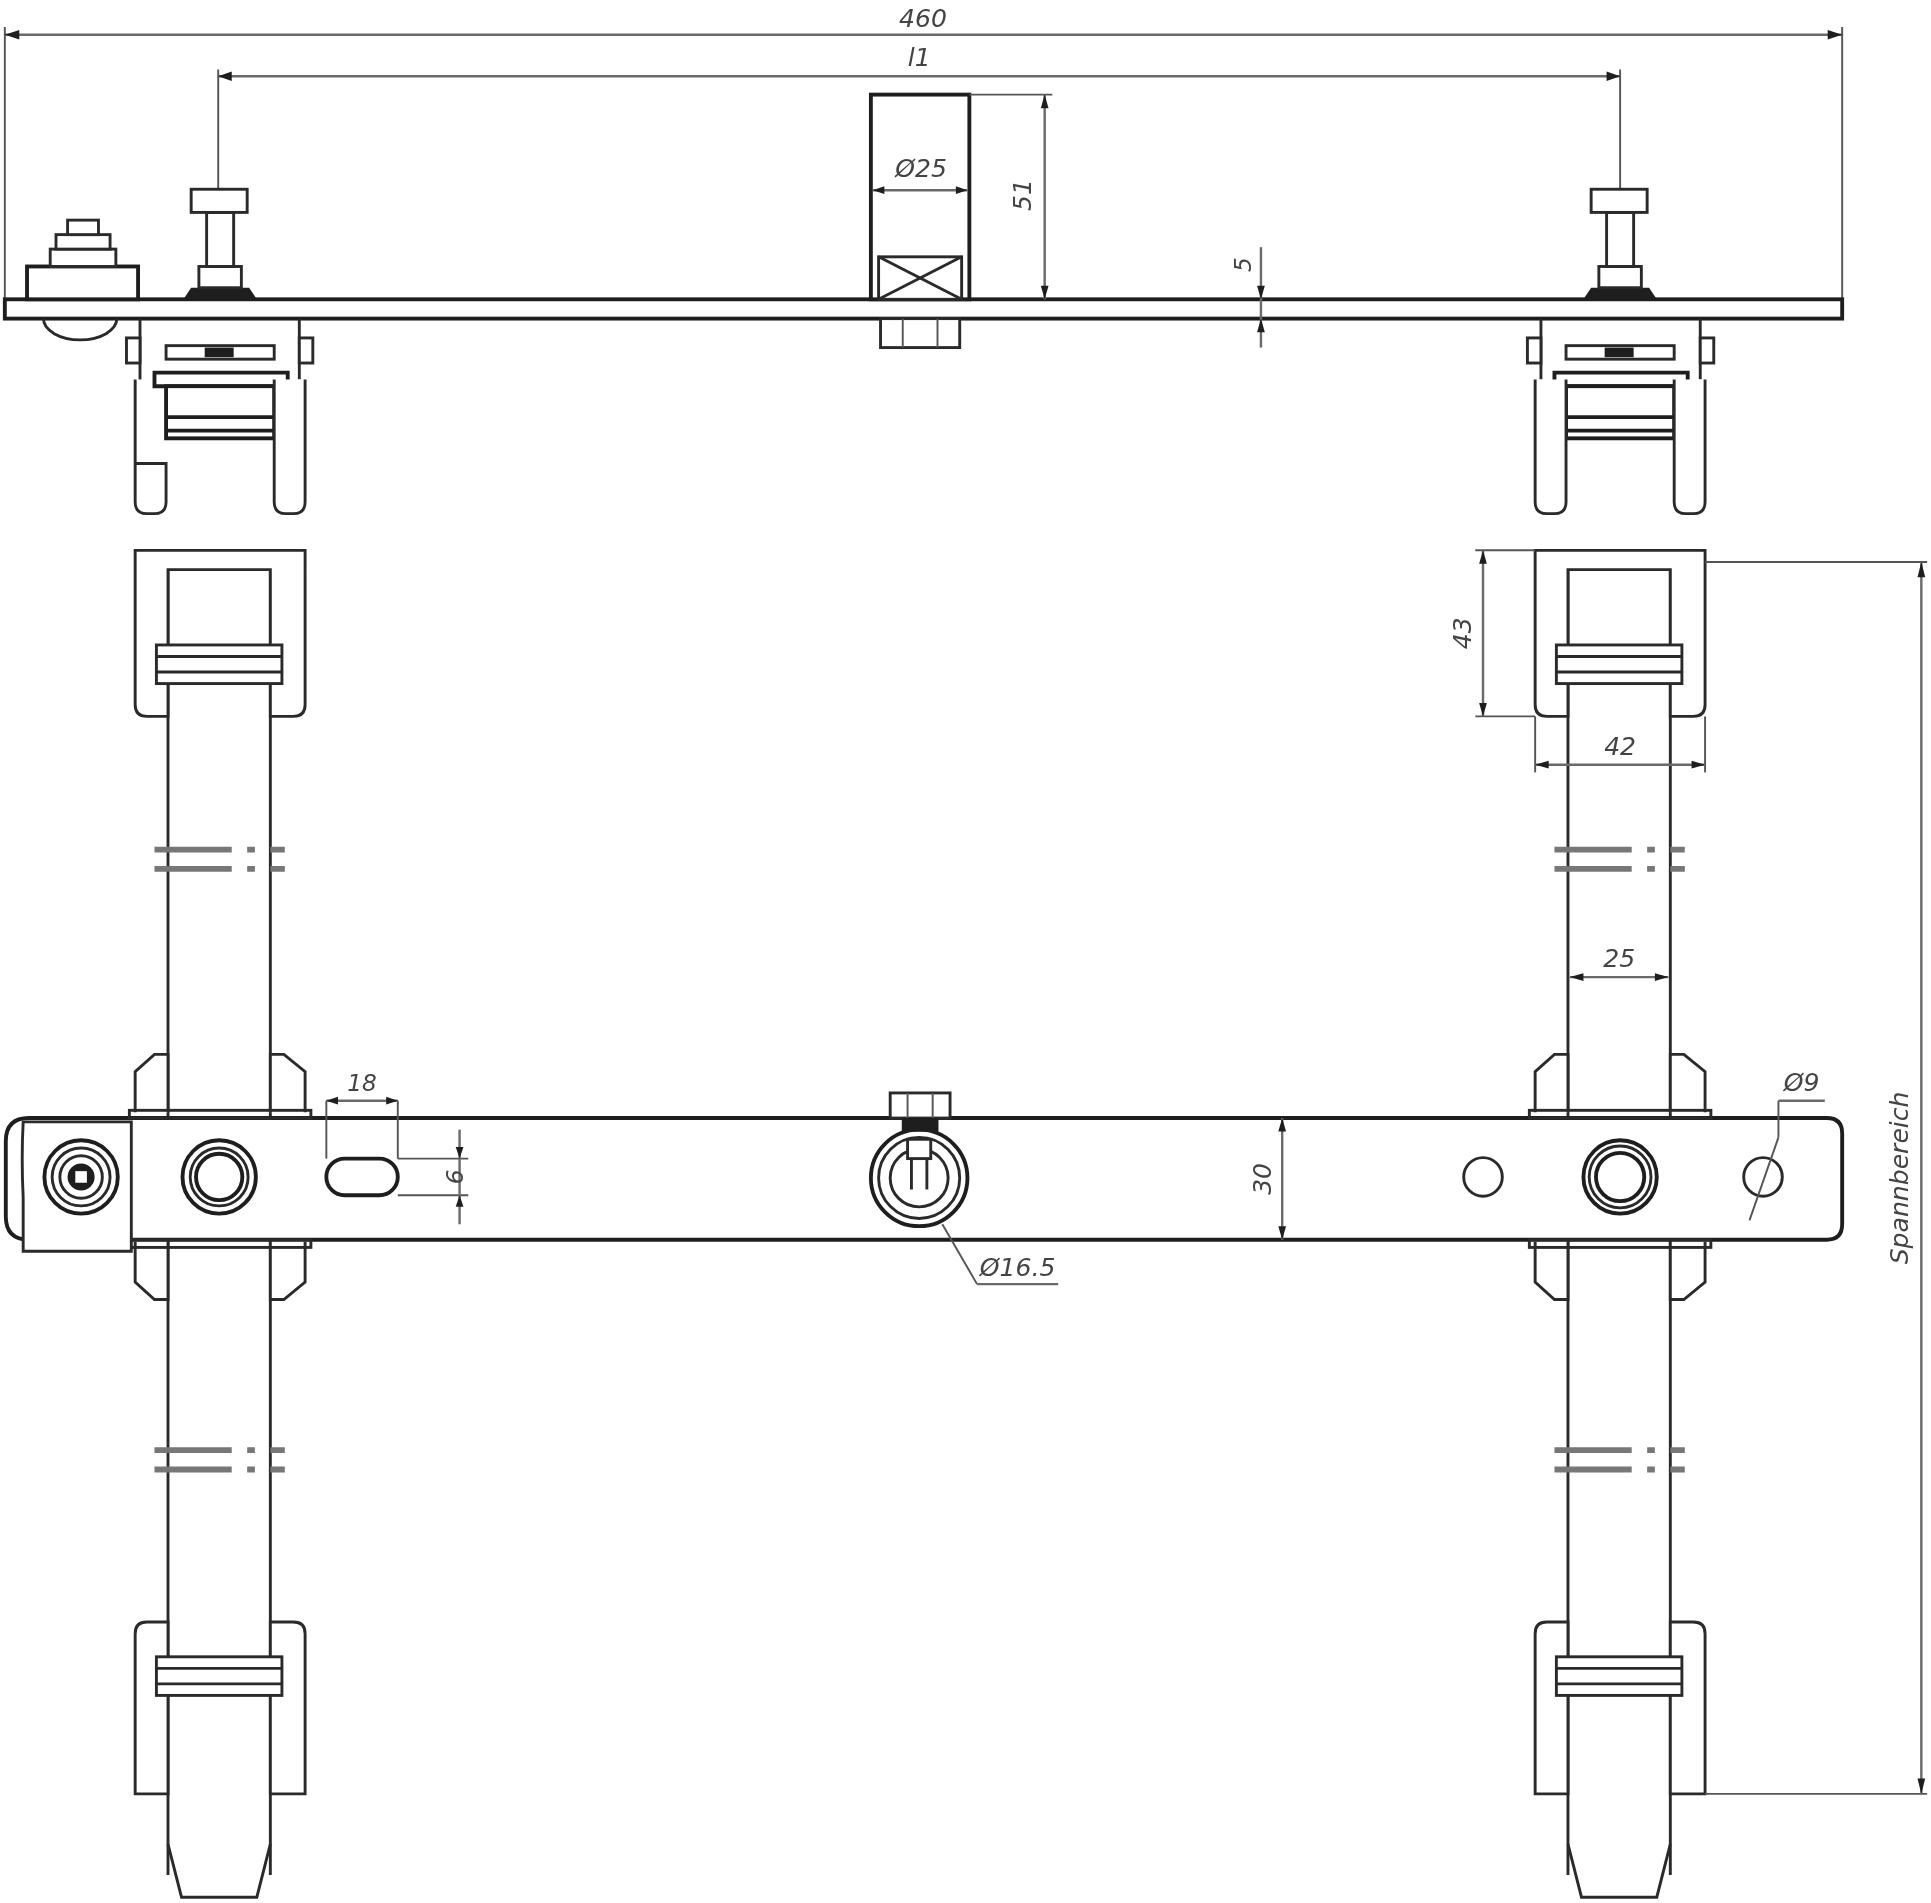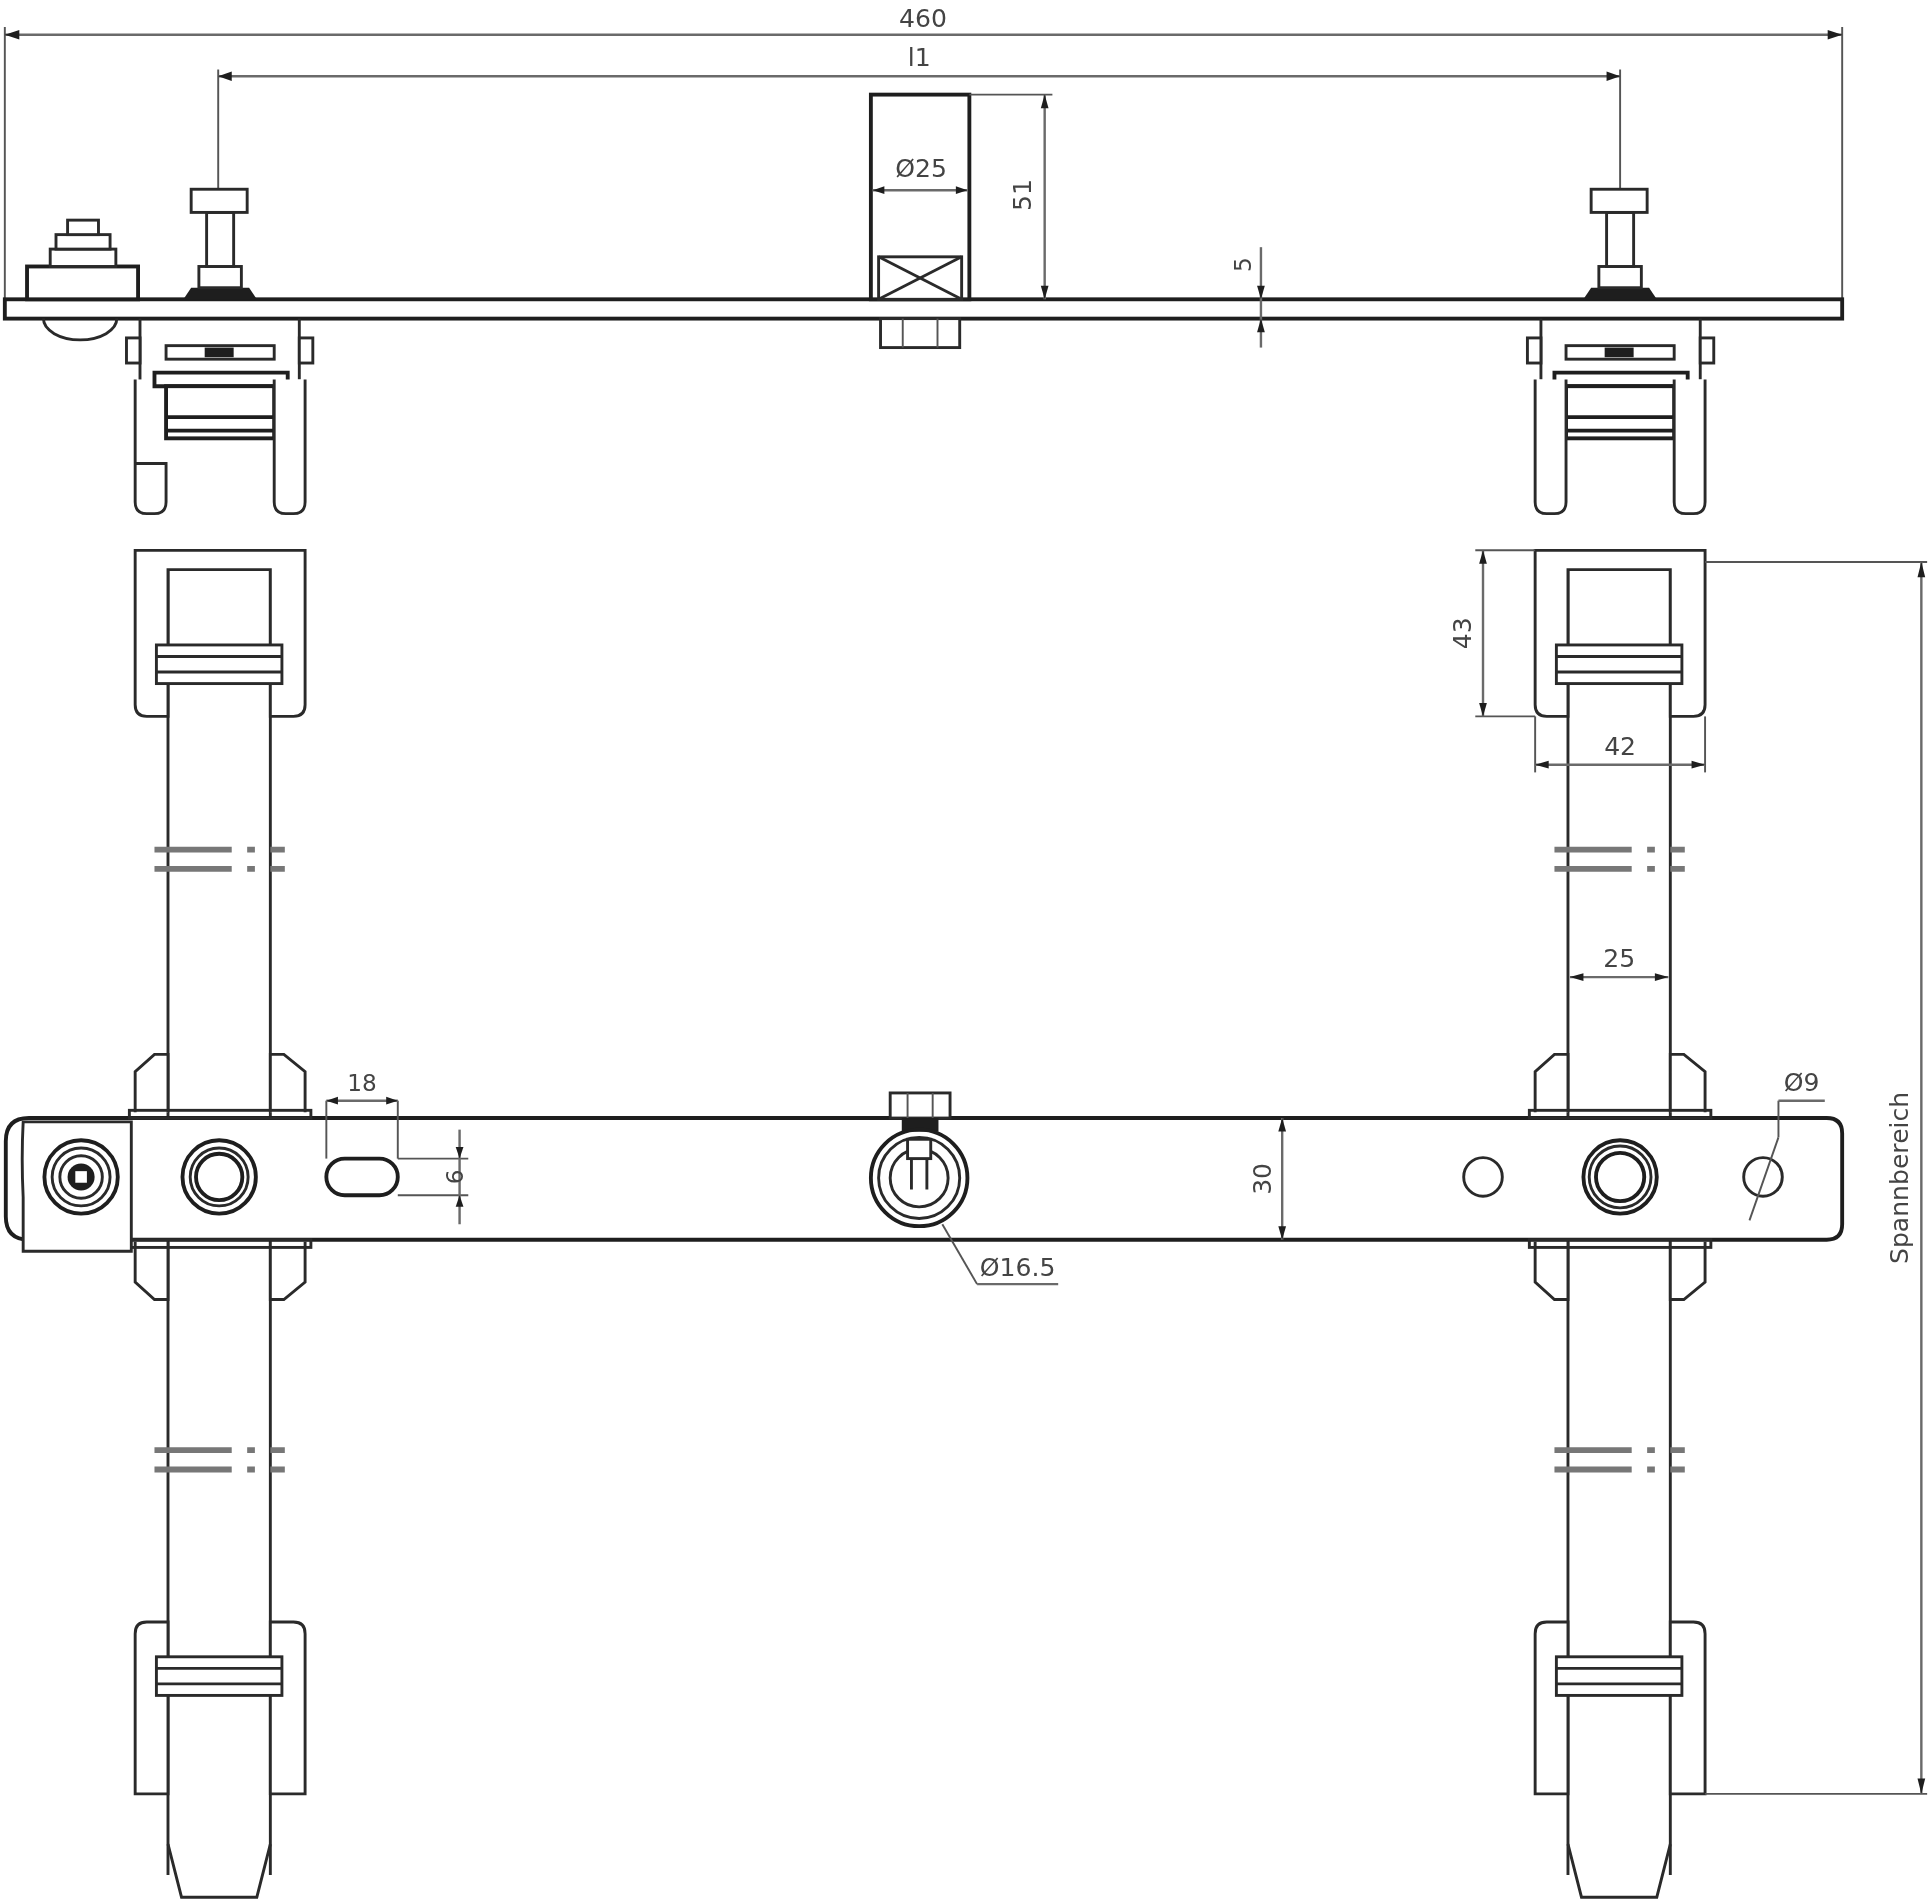--- a/index.html
+++ b/index.html
@@ -1,17 +1,17 @@
 <!DOCTYPE html>
 <html><head>
 <meta charset="utf-8">
 <style>
   html, body { margin: 0; padding: 0; background: #ffffff; }
   body { width: 1931px; height: 1903px; overflow: hidden; }
-  #drawing { position: absolute; left: 0; top: 0; width: 1931px; height: 1903px; }
+  #drawing { position: absolute; left: 0; top: 0; width: 1931px; height: 1903px; font-style: italic; }
   svg text { font-family: "DejaVu Sans", sans-serif; fill: #444444; }
   .dim-text { font-size: 26px; }
   .dim-text-sm { font-size: 24px; }
   .thick { stroke: #1e1e1e; stroke-width: 4; fill: none; }
   .med { stroke: #2a2a2a; stroke-width: 3; fill: none; }
   .thin { stroke: #555555; stroke-width: 2; fill: none; }
   .dim { stroke: #6a6a6a; stroke-width: 2.5; fill: none; }
   .fillw { fill: #ffffff; }
   .filld { fill: #1e1e1e; }
   .dash { stroke: #777777; stroke-width: 6; stroke-dasharray: 80 16 8 16 80; fill: none; }

